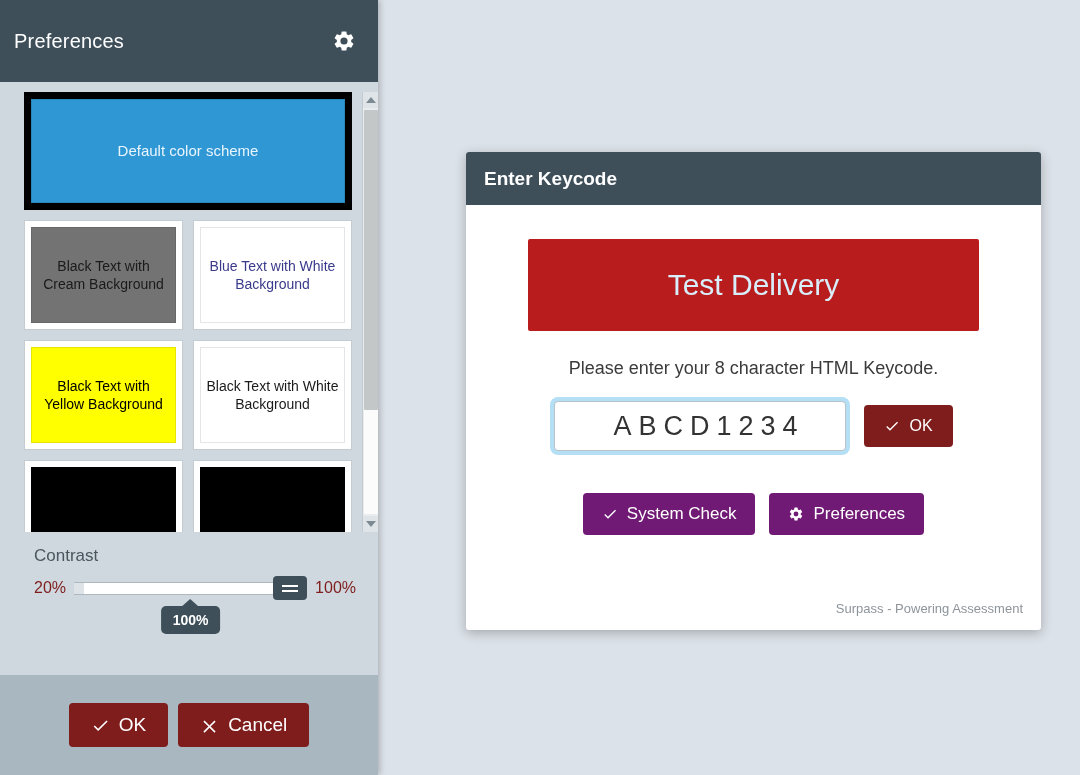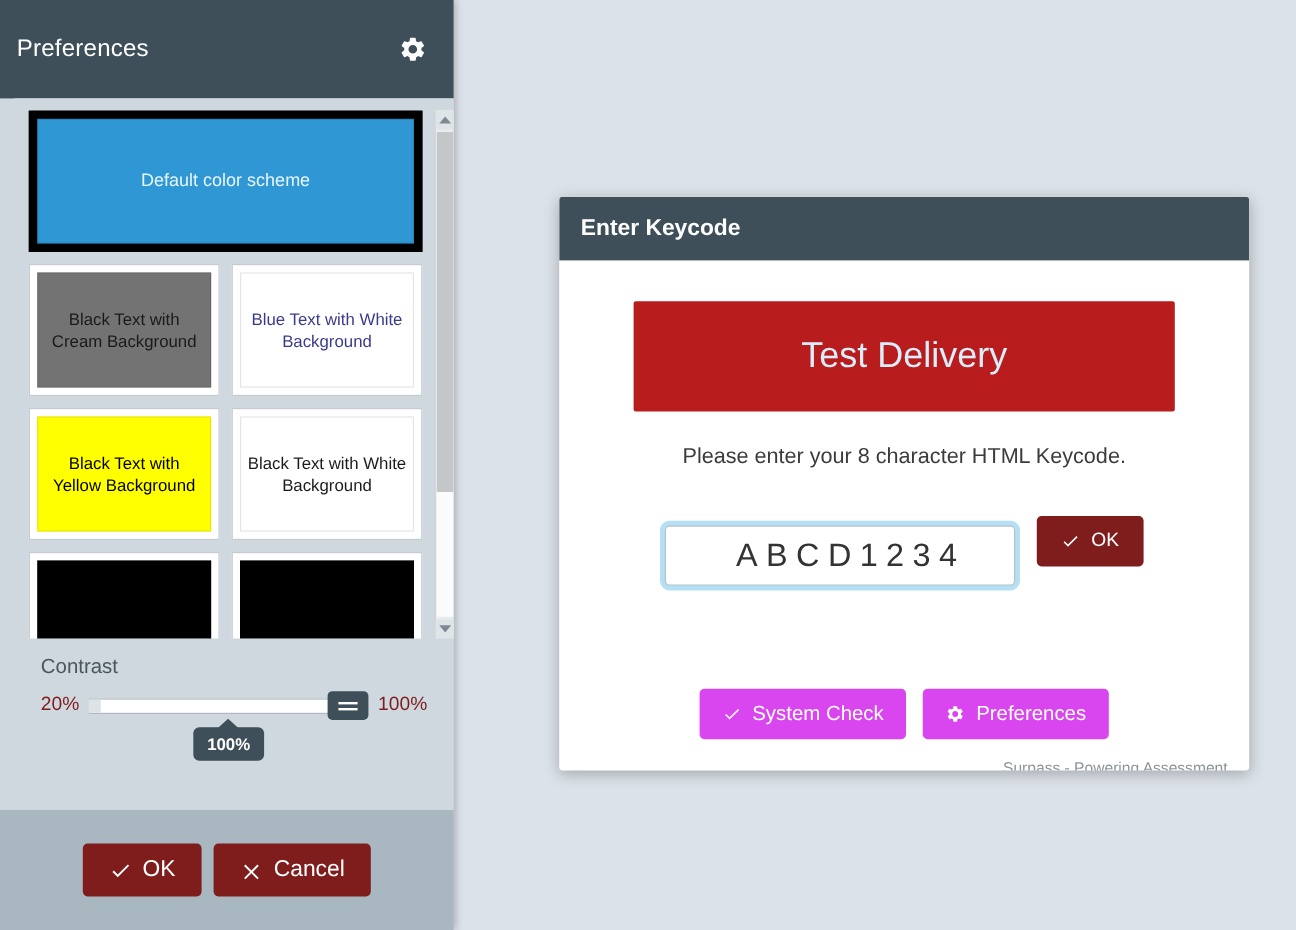--- a/index.html
+++ b/index.html
@@ -140,30 +140,30 @@
     height: 100px; background: #a9b7c1; flex-shrink: 0;
     display: flex; align-items: center; justify-content: center; gap: 10px;
   }
   .btn {
     border: none; cursor: pointer; color: #ffffff;
     font-family: "Liberation Sans", sans-serif;
     display: inline-flex; align-items: center; justify-content: center;
     gap: 9px; border-radius: 4px;
   }
   .btn-blue { background: #7f1d1d; }
-  .btn-dark { background: #d946ef; margin-top: 44px; }
+  .btn-dark { background: #701a75; }
   .btn-lg { font-size: 19px; padding: 11px 22px; }
   .btn-md { font-size: 17px; padding: 11px 19px; }
   .btn-sm { font-size: 16px; padding: 12px 20px; }
   .ico { width: 16px; height: 16px; display: block; fill: #ffffff; flex-shrink: 0; }
   .ico.lg { width: 19px; height: 19px; }
 
   
   #keycode-dialog {
-    position: absolute; left: 466px; top: 164px;
+    position: absolute; left: 466px; top: 152px;
     width: 575px; height: 478px;
     background: #ffffff; border-radius: 3px;
     box-shadow: 0 3px 12px rgba(0,0,0,.26);
     display: flex; flex-direction: column; overflow: hidden;
   }
   #keycode-header {
     height: 53px; background: #3e4f5a; display: flex; align-items: center;
     padding: 0 18px; flex-shrink: 0;
   }
   #keycode-title { color: #ffffff; font-size: 19px; font-weight: bold; }
@@ -175,21 +175,21 @@
   }
   #keycode-instruction {
     text-align: center; font-size: 18px; color: #3b3b3b; margin: 27px 0 22px 0;
   }
   #keycode-row { display: flex; align-items: center; justify-content: center; gap: 18px; }
   #keycode-input {
     width: 292px; height: 50px; border: 1px solid #b9c2c8; border-radius: 4px;
     box-shadow: 0 0 0 4px rgba(91,183,231,.45);
     font-family: "Liberation Sans", sans-serif;
     font-size: 27px; text-align: center; letter-spacing: 7px;
-    color: #333333; background: #ffffff; padding-left: 17px; margin-top: 25px;
+    color: #333333; background: #ffffff; padding-left: 17px;
   }
   #keycode-actions {
     display: flex; justify-content: center; gap: 14px; margin-top: 42px;
   }
   #keycode-footnote {
     text-align: right; font-size: 13px; color: #8d949a;
     padding: 16px 18px 14px 0;
   }
 </style>
 </head>

